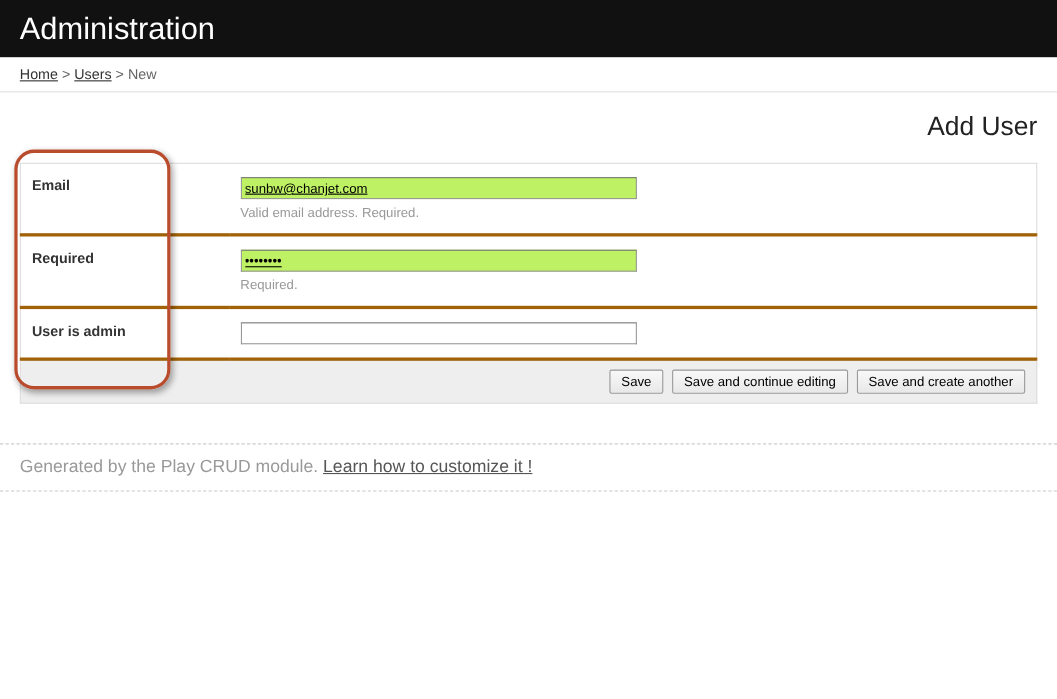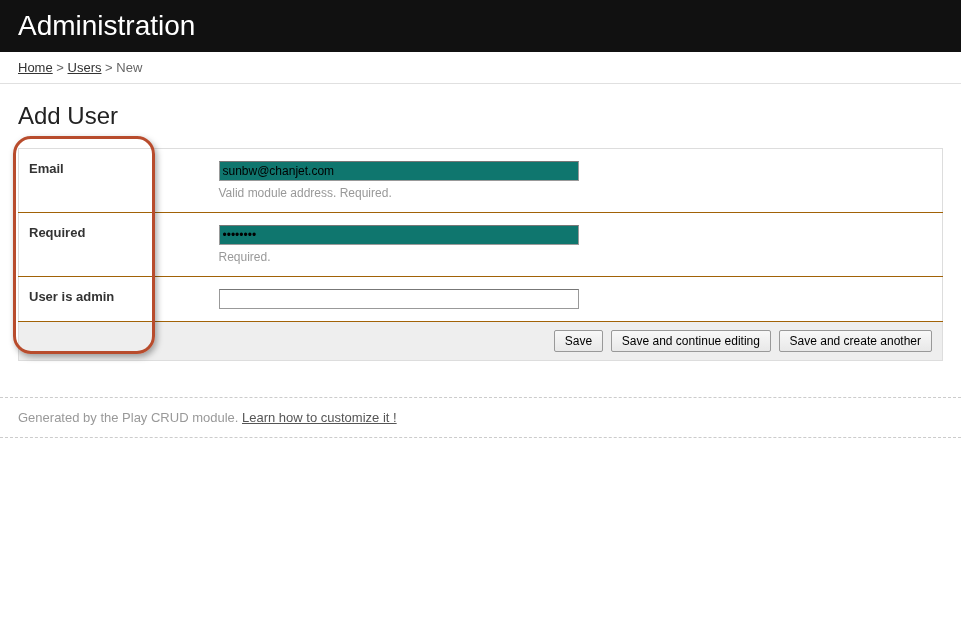--- a/index.html
+++ b/index.html
@@ -33,29 +33,30 @@
       text-decoration: underline;
     }
     .content {
       padding: 18px;
     }
     .page-title {
       font-size: 24px;
       font-weight: normal;
       color: #222;
       margin-bottom: 18px;
+      text-align: right;
     }
     .form-table {
       width: 100%;
       border: 1px solid #ddd;
       border-collapse: collapse;
       position: relative;
     }
     .form-row {
-      border-bottom: 1px solid #a16207;
+      border-bottom: 3px solid #a16207;
     }
     .form-row:last-of-type {
       border-bottom: none;
     }
     .form-row td {
       padding: 12px 10px;
       vertical-align: top;
     }
     .label-cell {
       width: 190px;
@@ -65,21 +66,22 @@
     }
     .input-cell input[type="text"],
     .input-cell input[type="password"] {
       width: 360px;
       padding: 2px 3px;
       font-size: 12px;
       border: 1px solid #999;
       border-top: 1px solid #777;
     }
     .input-cell input.highlight {
-      background: #0f766e;
+      background: #bef264;
+      text-decoration: underline;
     }
     .hint {
       color: #999;
       font-size: 12px;
       margin-top: 5px;
     }
     .actions-row td {
       background: #eeeeee;
       text-align: right;
       padding: 8px 10px;
@@ -90,21 +92,21 @@
       padding: 3px 10px;
       margin-left: 4px;
       border: 1px solid #999;
       background: linear-gradient(#f8f8f8, #e8e8e8);
       cursor: pointer;
       border-radius: 2px;
     }
     .footer {
       margin-top: 18px;
       padding: 12px 18px;
-      font-size: 13px;
+      font-size: 16px;
       color: #999;
       border-top: 1px dashed #ccc;
       border-bottom: 1px dashed #ccc;
     }
     .footer a {
       color: #555;
       text-decoration: underline;
     }
     .annotation-box {
       position: absolute;
@@ -135,21 +137,21 @@
 
 <div class="content">
   <h2 class="page-title">Add User</h2>
 
   <table class="form-table">
     <tbody>
         <tr class="form-row">
       <td class="label-cell">Email</td>
       <td class="input-cell">
         <input type="text" class="highlight" value="sunbw@chanjet.com" style="">
-        <div class="hint">Valid module address. Required.</div>
+        <div class="hint">Valid email address. Required.</div>
       </td>
     </tr>
     <tr class="form-row">
       <td class="label-cell">Required</td>
       <td class="input-cell">
         <input type="password" class="highlight" value="••••••••" style="">
         <div class="hint">Required.</div>
       </td>
     </tr>
     <tr class="form-row">

